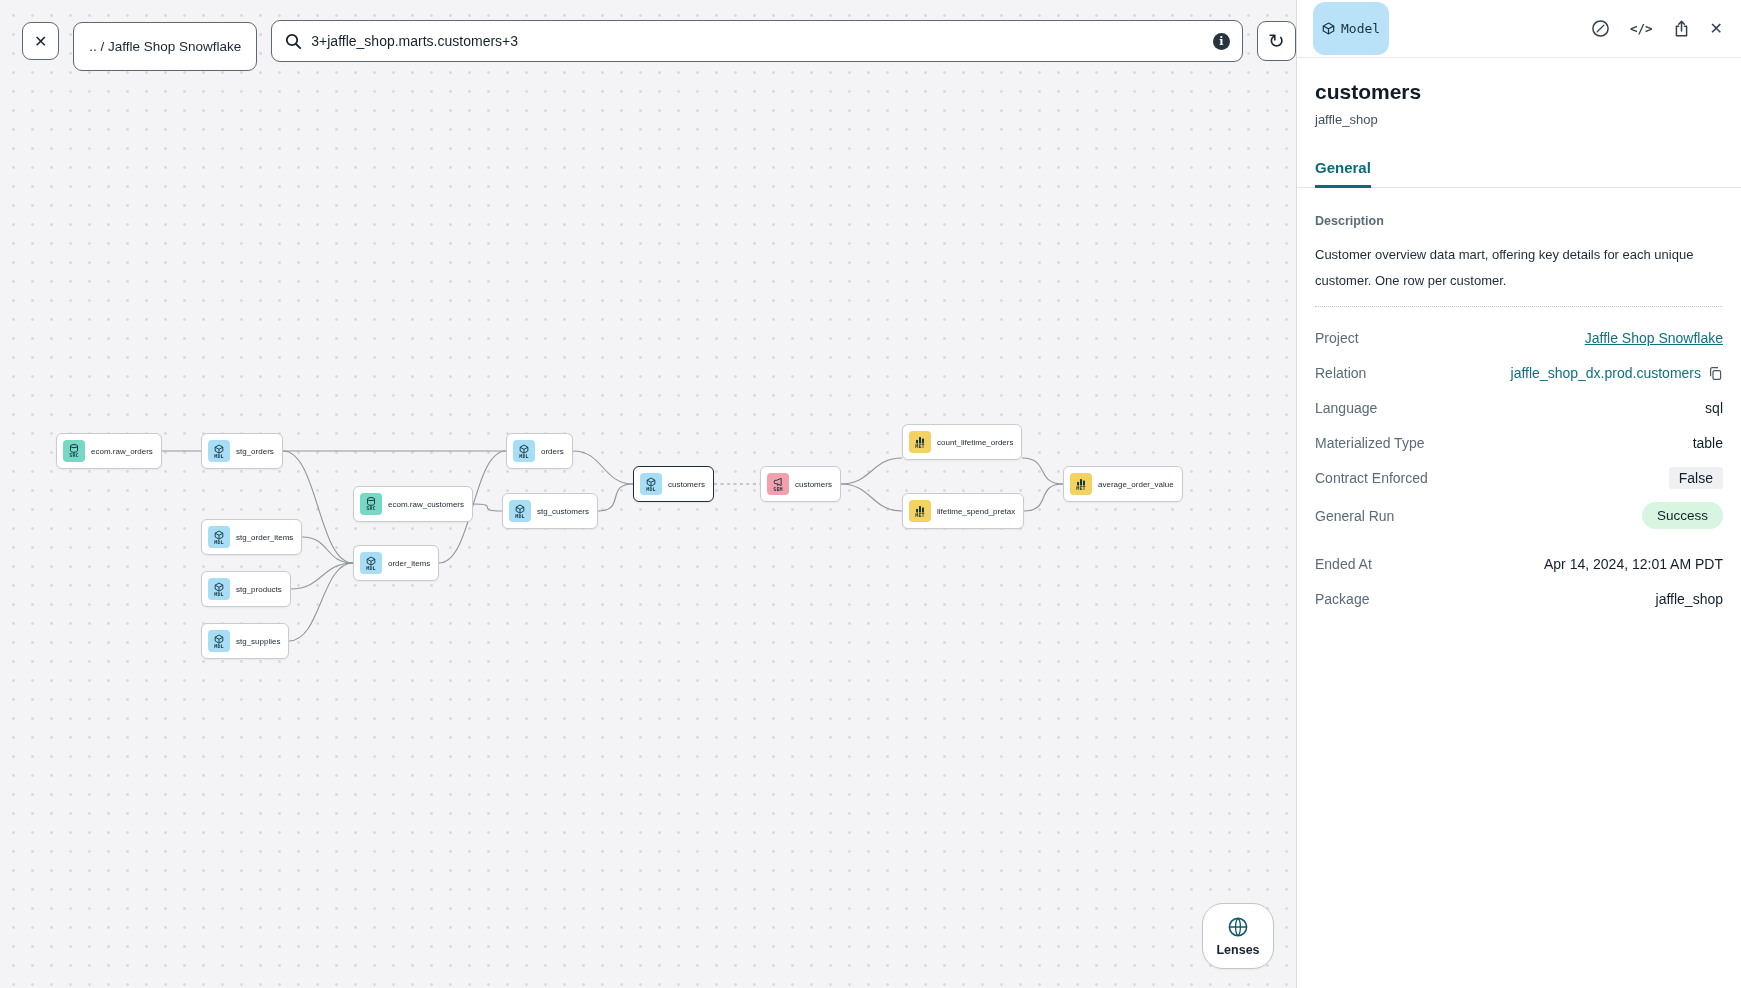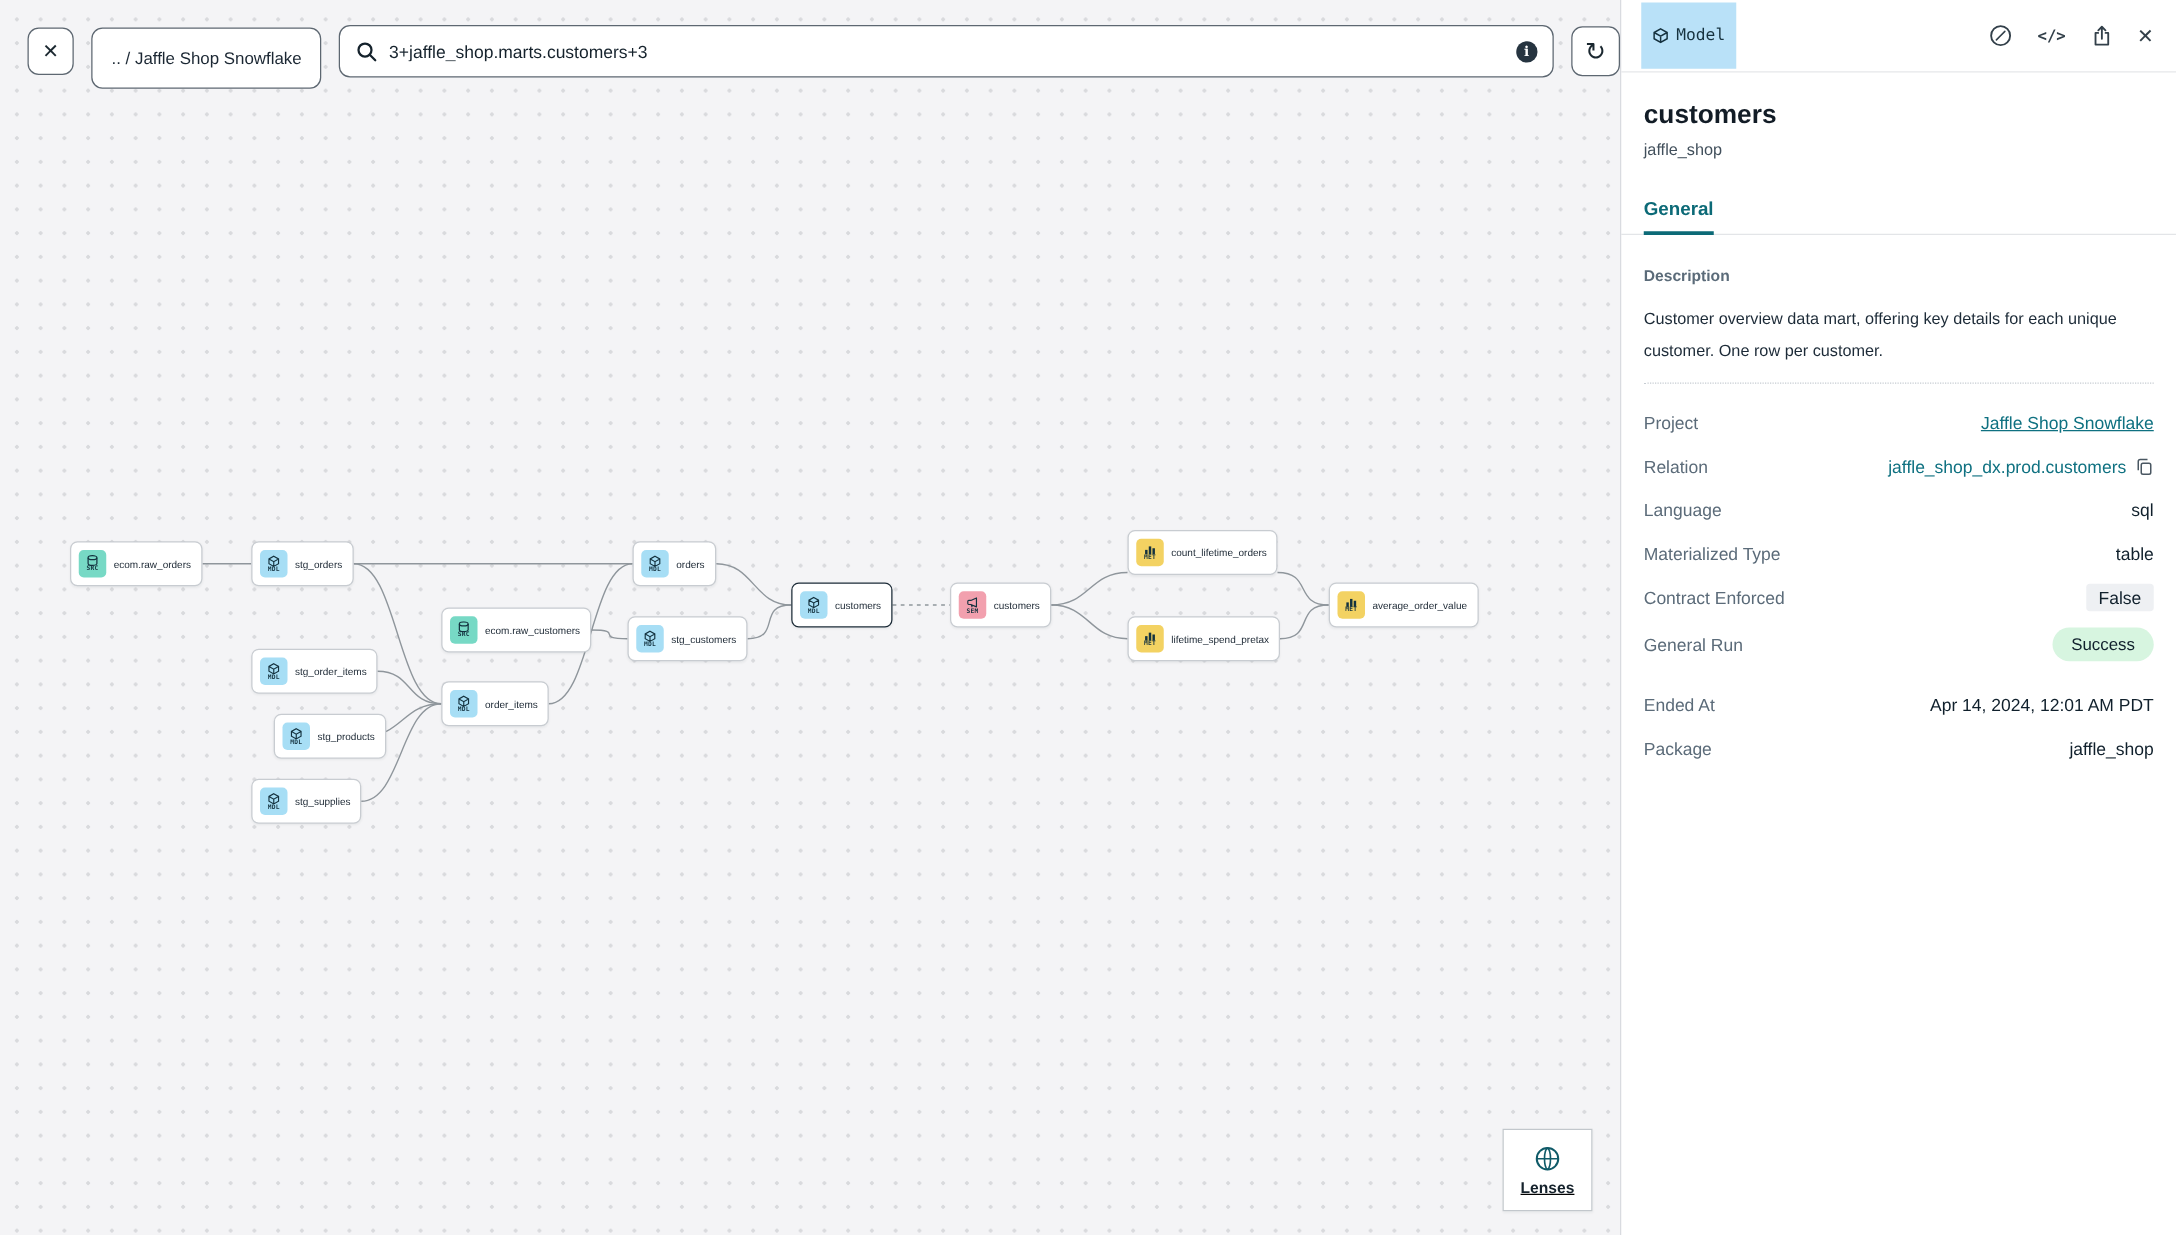--- a/index.html
+++ b/index.html
@@ -34,27 +34,27 @@
   .tb-btn { background:#fff; border:1.5px solid #5d6771; border-radius:9px; display:flex; align-items:center; justify-content:center; cursor:pointer; }
   .btn-close { width:38px; height:38px; font-size:16px; color:#1a272f; margin-top:2px; }
   .crumb { height:49px; padding:0 15px; font-size:13.5px; color:#1b2733; margin-top:2px; white-space:nowrap; }
   .searchbox { display:flex; align-items:center; gap:9px; background:#fff; border:1.5px solid #5d6771; border-radius:9px; height:42px; width:993px; padding:0 12px 0 13px; }
   .searchbox input { border:none; outline:none; flex:1; font-size:14px; color:#15222c; font-family:"Liberation Sans", sans-serif; background:transparent; }
   .info-dot { width:17px; height:17px; border-radius:50%; background:#263440; color:#fff; font-size:11px; font-weight:bold; display:flex; align-items:center; justify-content:center; font-family:"DejaVu Serif", serif; flex:none; cursor:pointer; }
   .btn-refresh { width:40px; height:40px; margin-top:1px; }
   .btn-refresh span { font-family:"DejaVu Sans", sans-serif; font-size:20px; color:#1a272f; line-height:1; }
 
   
-  .lenses { position:absolute; left:1202px; top:903px; width:72px; height:66px; background:#fff; border:1px solid #c2c7cc; border-radius:0; display:flex; flex-direction:column; align-items:center; justify-content:center; gap:4px; cursor:pointer; z-index:4; box-shadow:0 1px 2px rgba(20,30,40,.05);text-decoration:underline; }
+  .lenses { position:absolute; left:1202px; top:903px; width:72px; height:66px; background:#fff; border:1px solid #c2c7cc; border-radius:21px; display:flex; flex-direction:column; align-items:center; justify-content:center; gap:4px; cursor:pointer; z-index:4; box-shadow:0 1px 2px rgba(20,30,40,.05); }
   .lenses .llabel { font-size:12.5px; font-weight:600; color:#15222c; }
 
   
   .panel { width:445px; height:988px; background:#fff; border-left:1px solid #d9dbe0; display:flex; flex-direction:column; }
   .p-header { height:58px; flex:none; display:flex; align-items:center; justify-content:space-between; padding:0 16px 0 16px; border-bottom:1px solid #e6e8ea; }
-  .type-badge { display:inline-flex; align-items:center; gap:6px; background:#b9e1f8; border-radius:0; padding:19px 9px; font-family:"DejaVu Sans Mono", monospace; font-size:13px; color:#16323f; }
+  .type-badge { display:inline-flex; align-items:center; gap:6px; background:#b9e1f8; border-radius:12px; padding:19px 9px; font-family:"DejaVu Sans Mono", monospace; font-size:13px; color:#16323f; }
   .hicons { display:flex; align-items:center; gap:16px; }
   .hicon { background:none; border:none; cursor:pointer; display:flex; align-items:center; justify-content:center; color:#33404a; padding:2px; }
   .hicon .codetxt { font-family:"DejaVu Sans Mono", monospace; font-size:12.5px; font-weight:bold; color:#33404a; }
   .hicon .xtxt { font-size:16px; color:#33404a; }
 
   .p-title-wrap { padding:22px 18px 0 18px; }
   .p-title { font-size:21px; font-weight:700; color:#121c26; }
   .p-subtitle { margin-top:8px; font-size:13px; color:#42505c; }
   .p-tabs { margin-top:32px; padding:0 18px; border-bottom:1px solid #e3e5e8; }
   .p-tab { display:inline-block; padding-bottom:9px; font-size:15px; font-weight:600; color:#0c6a77; border-bottom:3px solid #0c6a77; margin-bottom:-1px; cursor:pointer; }
@@ -134,21 +134,21 @@
     <div class="node type-mdl" style="left:201px;top:519px">
       <span class="nicon">
         <svg width="10" height="10" viewBox="0 0 12 12">
             <path d="M6 1.2 L10.6 3.8 V8.4 L6 11 L1.4 8.4 V3.8 Z M1.4 3.8 L6 6.4 L10.6 3.8 M6 6.4 V11" fill="none" stroke="#14323f" stroke-width="1.1"></path>
           </svg>
         <span class="ntype">MDL</span>
       </span>
       <span class="nlabel">stg_order_items</span>
     </div>
 
-    <div class="node type-mdl" style="left:219px;top:571px">
+    <div class="node type-mdl" style="left:201px;top:571px">
       <span class="nicon">
         <svg width="10" height="10" viewBox="0 0 12 12">
             <path d="M6 1.2 L10.6 3.8 V8.4 L6 11 L1.4 8.4 V3.8 Z M1.4 3.8 L6 6.4 L10.6 3.8 M6 6.4 V11" fill="none" stroke="#14323f" stroke-width="1.1"></path>
           </svg>
         <span class="ntype">MDL</span>
       </span>
       <span class="nlabel">stg_products</span>
     </div>
 
     <div class="node type-mdl" style="left:201px;top:623px">

